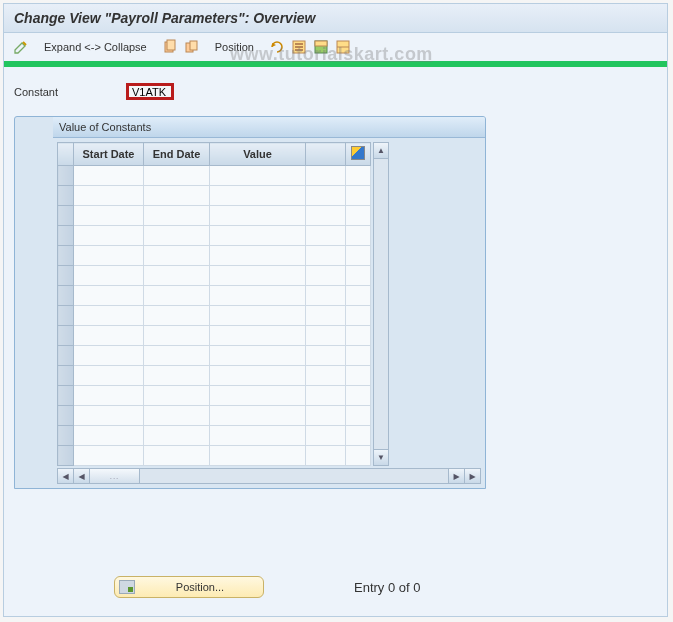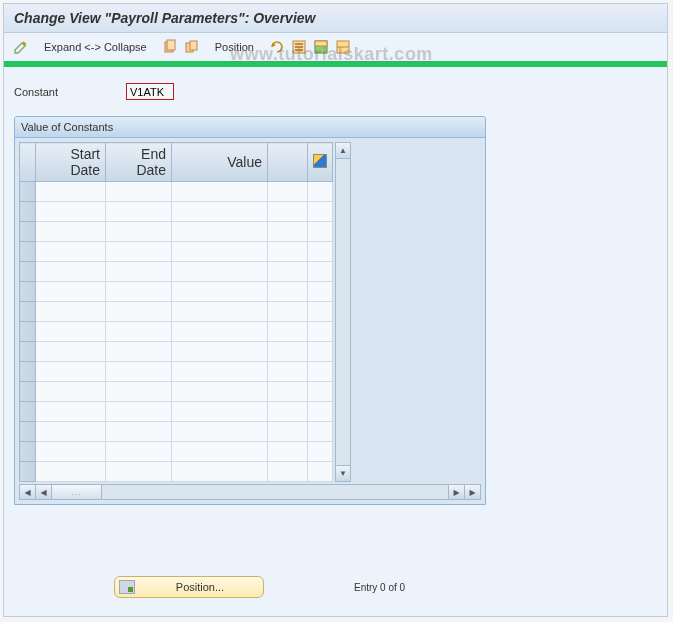--- a/index.html
+++ b/index.html
@@ -60,35 +60,36 @@
       display: flex;
       align-items: center;
       gap: 12px;
     }
     .field-label {
       font-size: 11px;
       color: #333;
       width: 100px;
     }
     .field-input {
-      border: 1px solid #b91c1c;
+      border: 3px solid #b91c1c;
       background: #f4f6f8;
       padding: 1px 3px;
       font-size: 11px;
       font-family: inherit;
       width: 48px;
       height: 17px;
     }
     .panel {
       margin: 8px 10px;
       border: 1px solid #8fb4d6;
       background: #d9e6f2;
       width: 472px;
       border-radius: 3px 3px 0 0;
       overflow: hidden;
+      padding-left: 38px;
     }
     .panel-header {
       background: linear-gradient(to bottom, #e0edf9 0%, #bfd6eb 100%);
       border-bottom: 1px solid #99b8d6;
       padding: 4px 6px;
       font-size: 11px;
       color: #333;
     }
     .table-wrapper {
       display: flex;
@@ -98,23 +99,23 @@
     .table-main {
       flex: 0 0 auto;
     }
     .grid-table {
       border-collapse: collapse;
       background: #fff;
     }
     .grid-table th {
       background: linear-gradient(to bottom, #e6eef6 0%, #c9d9e8 100%);
       border: 1px solid #a6b9cc;
-      font-weight: normal;
-      font-size: 14px;
-      text-align: right;
+      font-weight: bold;
+      font-size: 11px;
+      text-align: center;
       padding: 3px 5px;
       height: 20px;
       color: #333;
     }
     .grid-table td {
       border: 1px solid #cfdae5;
       height: 20px;
       background: #f7fafc;
     }
     .row-sel {
@@ -213,21 +214,21 @@
       background:#cfd8e2;
       border:1px solid #9aa9b8;
       position:relative;
     }
     .position-btn .picon::after{
       content:"";position:absolute;right:1px;bottom:1px;
       width:5px;height:5px;background:#5b962f;
     }
     .entry-text {
       margin-left: 90px;
-      font-size:10px;
+      font-size:13px;
       color:#333;
     }
     .watermark {
       position:absolute;
       top: 40px;
       left: 226px;
       font-size: 18px;
       color: rgba(120,120,120,0.35);
       font-weight:bold;
       font-family: Arial,sans-serif;

